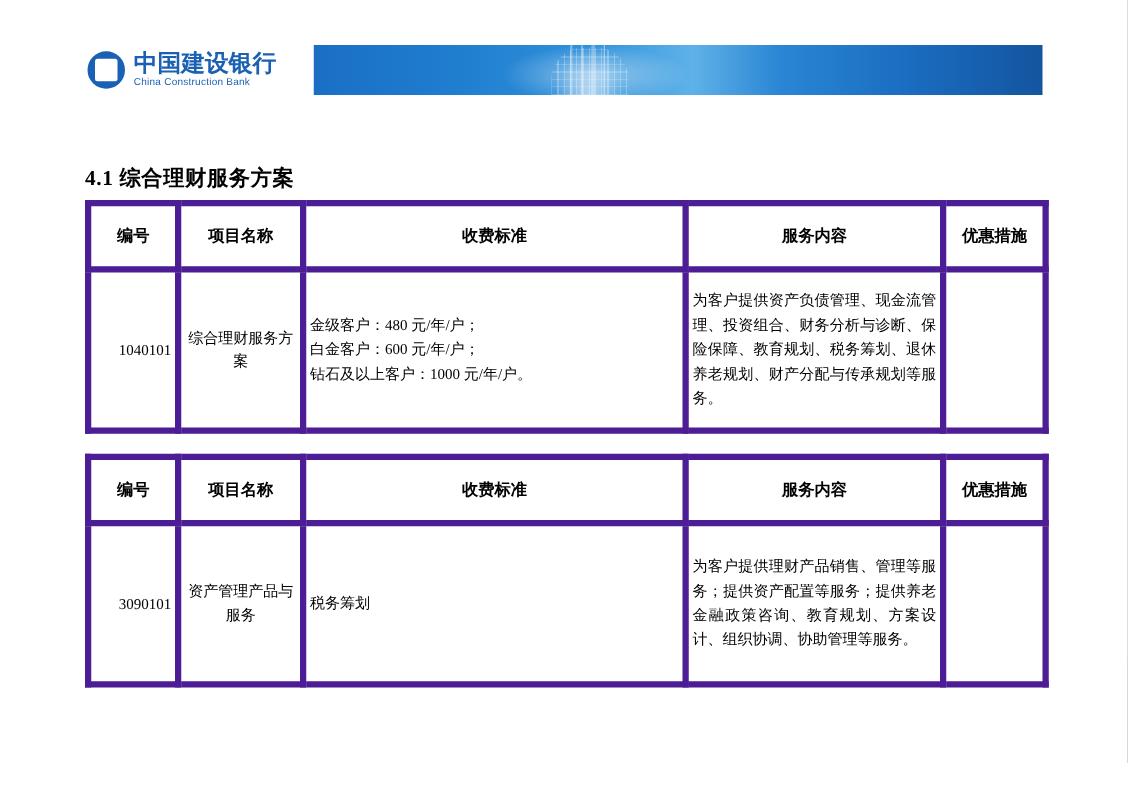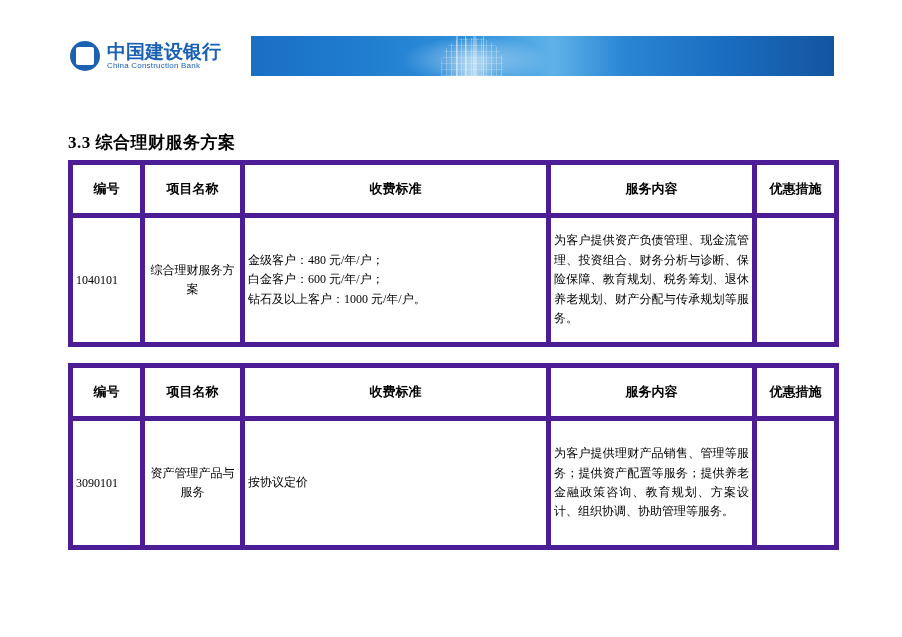--- a/index.html
+++ b/index.html
@@ -201,21 +201,21 @@
     font-weight: bold;
     font-size: 13px;
   }
   .c-no    { width: 72px; }
   .c-name  { width: 100px; }
   .c-std   { width: 306px; }
   .c-svc   { width: 206px; }
   .c-pref  { width: 82px; }
 
   .cell-center {
-    text-align: left;
+    text-align: right;
   }
   .cell-pad {
     padding: 8px 9px;
     line-height: 1.62;
     text-align: left;
   }
   .cell-pad-svc {
     padding: 8px 8px;
     line-height: 1.62;
     text-align: justify;
@@ -257,21 +257,21 @@
         <div class="dome"></div>
         <div class="grid"></div>
         <div class="tower t1"></div>
         <div class="tower t2"></div>
         <div class="tower t3"></div>
         <div class="tower t4"></div>
       </div>
     </div>
 
 
-    <div class="h2 h2-1">3.3 综合理财服务方案</div>
+    <div class="h2 h2-1">4.1 综合理财服务方案</div>
 
     <table class="fee tbl1">
       <colgroup>
         <col class="c-no">
           <col class="c-name">
           <col class="c-std">
           <col class="c-svc">
           <col class="c-pref">
       </colgroup>
       <thead>
@@ -314,21 +314,21 @@
           <th>收费标准</th>
           <th>服务内容</th>
           <th>优惠措施</th>
         </tr>
       </thead>
       <tbody>
         <tr class="row2">
           <td class="cell-center">3090101</td>
           <td class="name-cell">资产管理产品与服务</td>
           <td class="cell-pad">
-            <div class="nowrap-line">按协议定价</div>
+            <div class="nowrap-line">税务筹划</div>
           </td>
           <td class="cell-pad-svc">为客户提供理财产品销售、管理等服务；提供资产配置等服务；提供养老金融政策咨询、教育规划、方案设计、组织协调、协助管理等服务。</td>
           <td class="cell-center"></td>
         </tr>
       </tbody>
     </table>
 
   </div>
 </div>
 

